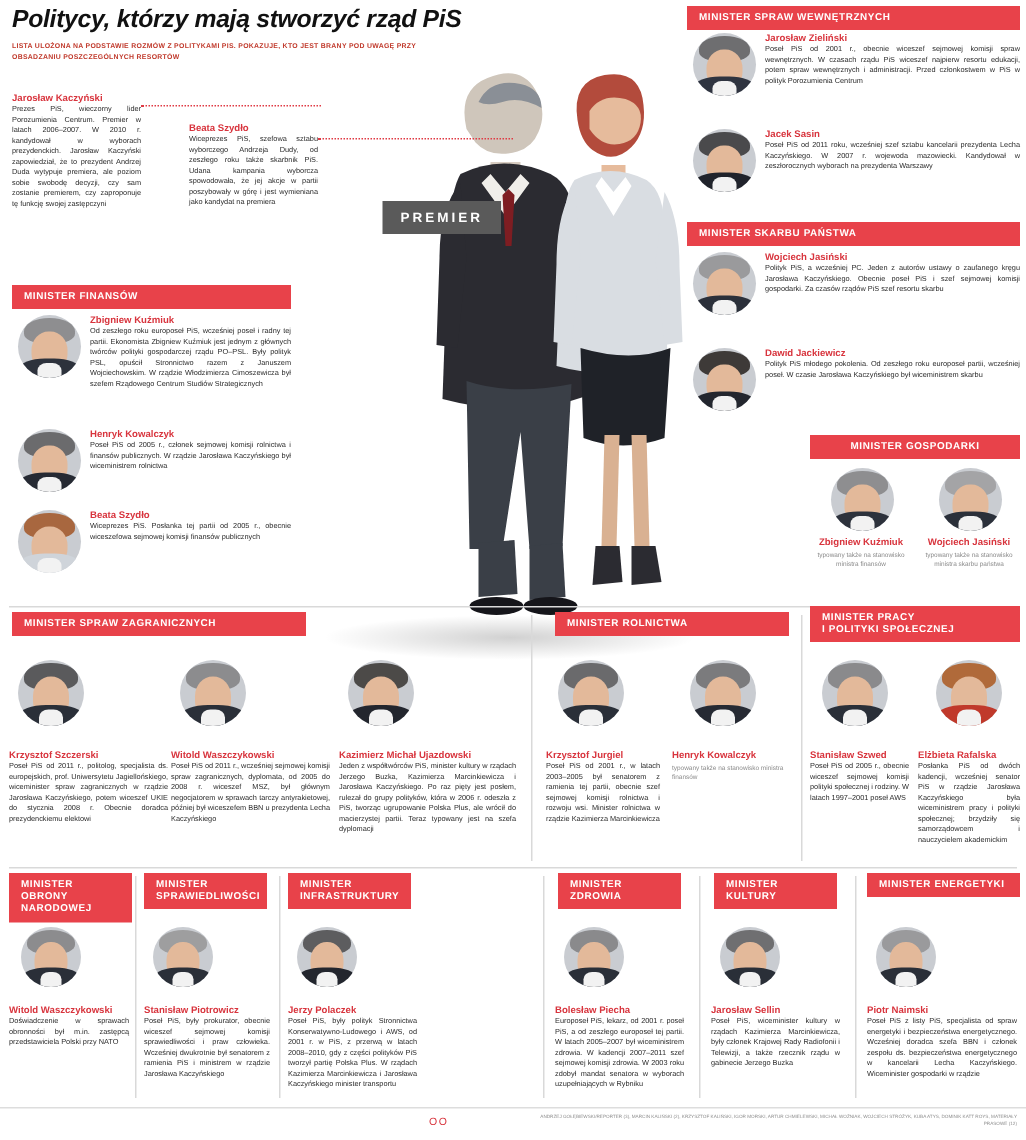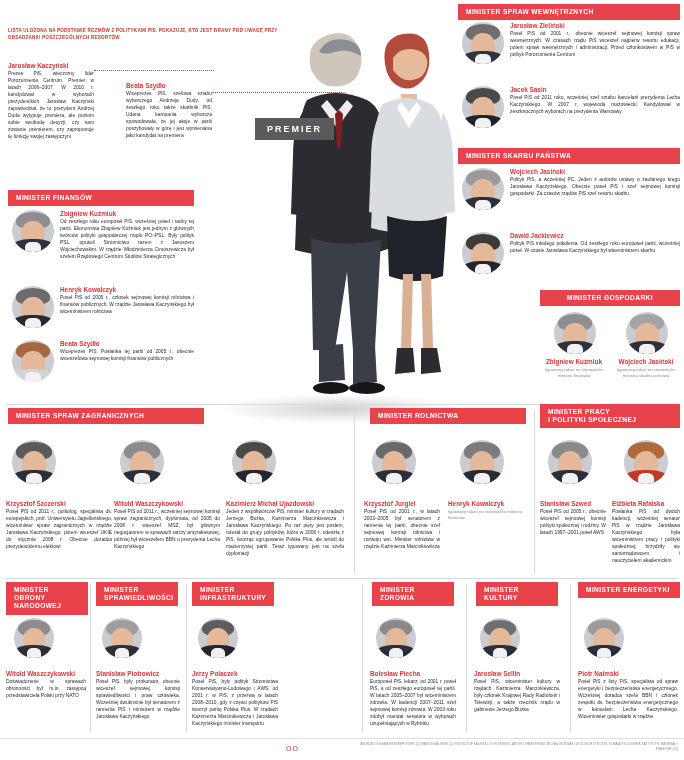--- a/index.html
+++ b/index.html
@@ -20,21 +20,21 @@
     font-style: italic; font-weight: bold; font-size: 16.5px;
     color: #111; letter-spacing: -0.2px;
   }
   .subtitle {
     position: absolute; left: 8px; top: 28px; width: 270px;
     font-size: 4.6px; color: #c0392b; line-height: 1.5;
     font-weight: bold; letter-spacing: .2px;
   }
 
   
-  .stage { position: absolute; left: 215px; top: 0px; width: 250px; height: 430px; }
+  .stage { position: absolute; left: 215px; top: 16px; width: 250px; height: 430px; }
   .stage .floor {
     position: absolute; left: 0; bottom: 6px; width: 250px; height: 30px;
     background: radial-gradient(ellipse at 50% 50%, rgba(0,0,0,.18), rgba(0,0,0,0) 70%);
   }
   .premier-badge {
     position: absolute; left: 40px; top: 118px; z-index: 9;
     background: #5a5a5a; color: #fff; font-size: 9px; font-weight: bold;
     letter-spacing: 2px; padding: 6px 12px;
   }
 
@@ -98,20 +98,21 @@
     position: absolute; left: 286px; top: 6px; font-size: 7px;
     color: #7a7a7a; letter-spacing: 1px;
   }
   .footer .logo .dot { color: #d8343d; }
 </style>
 </head>
 <body>
 
 <div class="page">
 
+  <div class="title">Politycy, którzy mają stworzyć rząd PiS</div>
   <div class="subtitle">LISTA ULOŻONA NA PODSTAWIE ROZMÓW Z POLITYKAMI PIS.
 POKAZUJE, KTO JEST BRANY POD UWAGĘ PRZY OBSADZANIU POSZCZEGÓLNYCH RESORTÓW</div>
 
   <div class="stage">
     <div class="floor"></div>
 
     <svg width="250" height="430" viewBox="0 0 250 430" style="position:absolute;left:0;top:0">
 
       <g>
         <path d="M96 70 q-6 -26 14 -34 q22 -9 32 8 q8 14 2 28 q-4 10 -14 13 q-18 5 -28 -6z" fill="#cfc6bb"></path>

